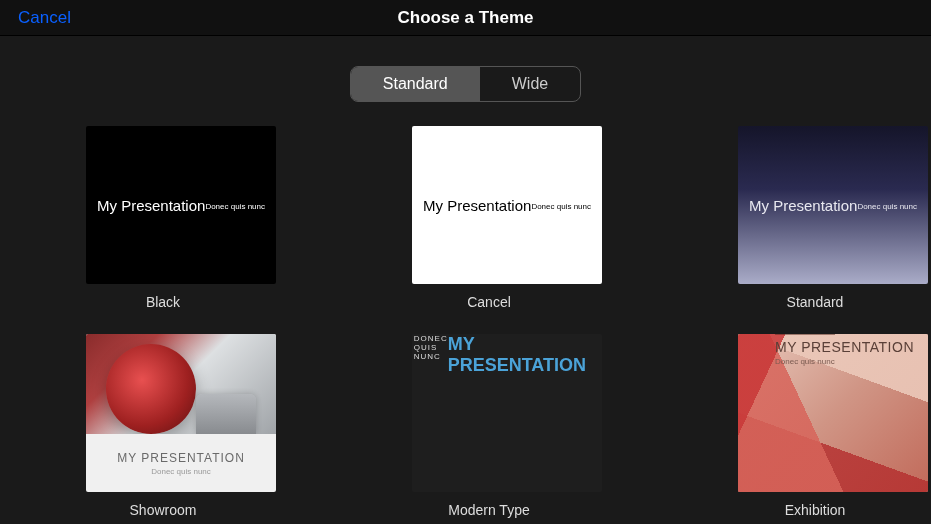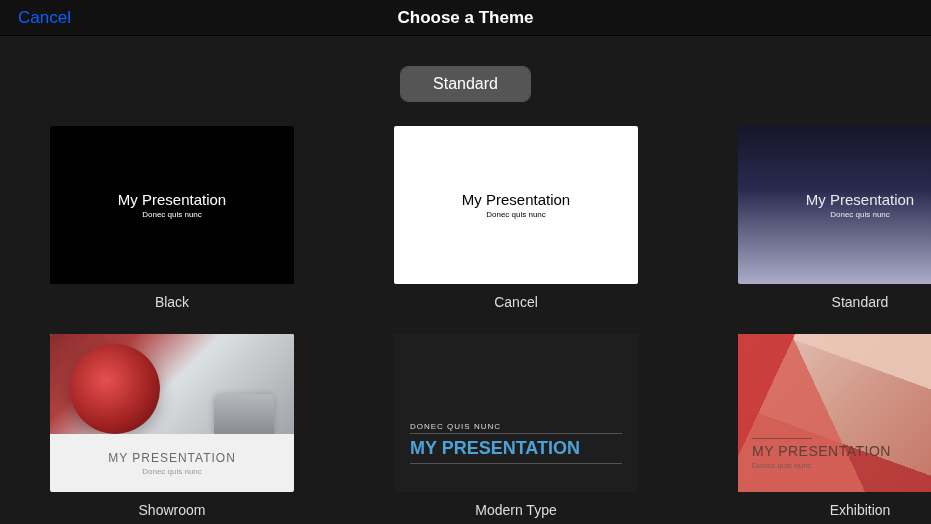--- a/index.html
+++ b/index.html
@@ -65,29 +65,29 @@
       gap: 24px 100px;
       padding: 0 50px;
     }
     .theme-card {
       display: flex;
       flex-direction: column;
       align-items: center;
       cursor: pointer;
     }
     .thumb {
-      width: 244px;
+      width: 190px;
       height: 158px;
       border-radius: 2px;
       overflow: hidden;
       position: relative;
       display: flex;
-      flex-direction: column;
       justify-content: center;
       align-items: center;
+      margin-left: 36px;
     }
     .theme-label {
       margin-top: 10px;
       font-size: 14px;
       color: #ddd;
       text-align: center;
     }
     
     .thumb-black {
       background: #000;
@@ -261,20 +261,21 @@
 <body>
 
 <div class="header">
   <span class="cancel-link">Cancel</span>
   <span class="title">Choose a Theme</span>
 </div>
 
 <div class="segmented-container">
   <div class="segmented">
     <div class="segment active">Standard</div>
+    <div class="segment">Wide</div>
   </div>
 </div>
 
 <div class="grid">
 
   <div class="theme-card">
     <div class="thumb thumb-black">
       <div class="pres-title">My Presentation</div>
       <div class="pres-sub">Donec quis nunc</div>
     </div>

